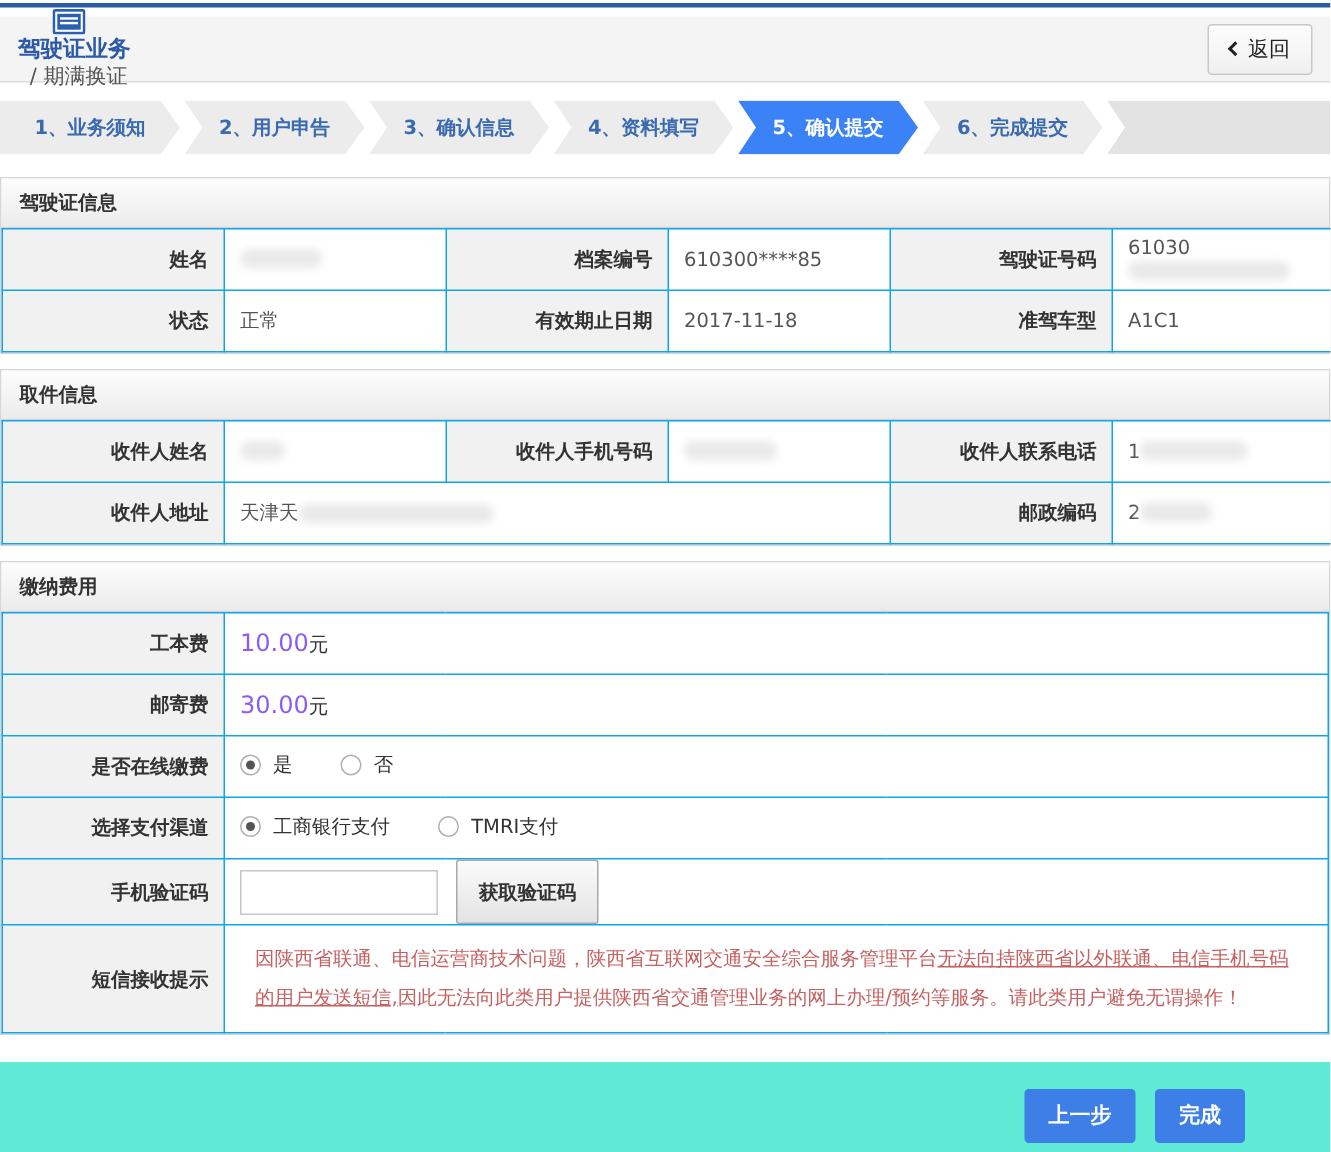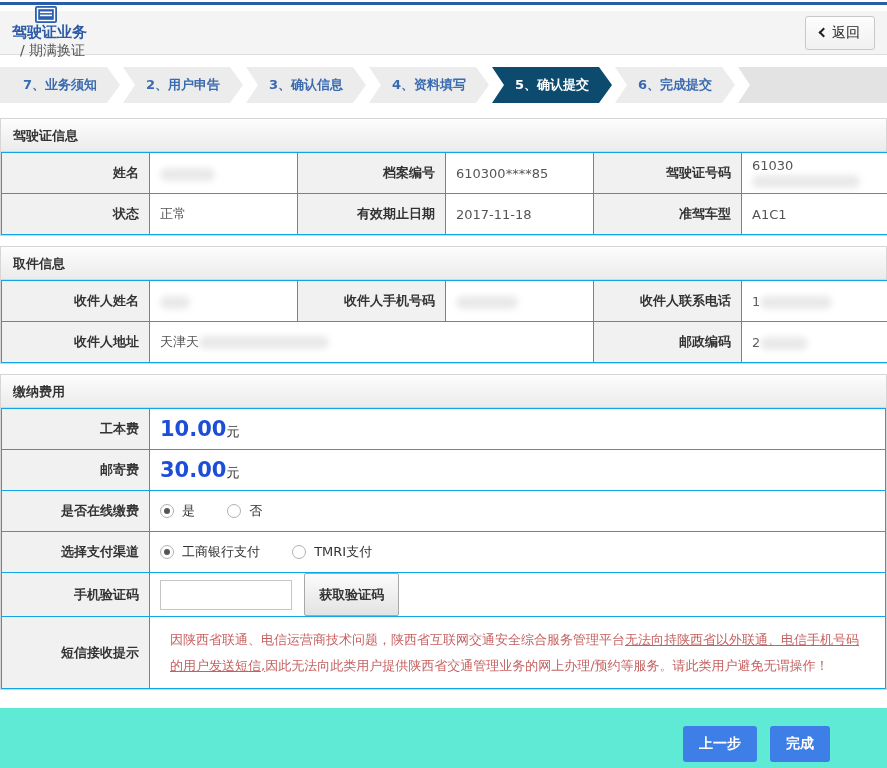--- a/index.html
+++ b/index.html
@@ -16,36 +16,36 @@
   .form-icon { display:inline-flex; margin-right:8px; }
   .app-title { color:#2c5aa6; font-weight:bold; font-size:15px; }
   .app-subtitle { color:#555; font-size:14px; margin-left:6px; }
   .back-btn { display:inline-flex; align-items:center; background:linear-gradient(#fdfdfd,#f0f0f0); border:1px solid #c8c8c8; border-radius:3px; padding:7px 14px; font-size:14px; color:#222; cursor:pointer; font-family:Liberation Sans, sans-serif; }
   .chev { width:7px; height:7px; border-left:2px solid #222; border-bottom:2px solid #222; transform:rotate(45deg); display:inline-block; margin-right:5px; }
 
   
   .steps { display:flex; height:36px; margin-top:12px; background:#fff; }
   .step { width:120px; display:flex; align-items:center; justify-content:center; background:#ececec; color:#3a6ab0; font-weight:bold; font-size:13px; clip-path:polygon(0 0, calc(100% - 13px) 0, 100% 50%, calc(100% - 13px) 100%, 0 100%, 12px 50%); margin-left:3px; }
   .step.first { clip-path:polygon(0 0, calc(100% - 13px) 0, 100% 50%, calc(100% - 13px) 100%, 0 100%); margin-left:0; }
-  .step.active { background:#0c4a6e; color:#fff; }
+  .step.active { background:#3b82f6; color:#fff; }
   .step-filler { flex:1; background:#e3e3e3; clip-path:polygon(0 0, 100% 0, 100% 100%, 0 100%, 12px 50%); margin-left:3px; }
 
   
   .content { margin-top:15px; }
   .panel { border:1px solid #d6d6d6; margin-bottom:10px; }
   .panel-header { height:33px; line-height:33px; padding-left:12px; font-weight:bold; color:#333; background:linear-gradient(#fdfdfd,#ebebeb); border-bottom:1px solid #d6d6d6; }
   table { width:100%; border-collapse:collapse; table-layout:fixed; font-size:13px; }
   td { height:41px; border:1px solid #0ea5e9; vertical-align:middle; }
   td.lb { background:#f1f1f1; text-align:right; padding-right:10px; font-weight:bold; color:#333; }
   td.vl { background:#fff; padding-left:10px; color:#555; }
   .col { width:148px; }
   .blob { display:inline-block; height:13px; border-radius:7px; background:#e9e9e9; filter:blur(3px); vertical-align:middle; }
 
   
-  .fee-num { color:#1d4ed8; font-weight:bold; font-size:21px; }
+  .fee-num { color:#8b5cf6; font-weight:normal; font-size:16px; }
   .fee-unit { color:#333; font-size:13px; }
   .radio { display:inline-flex; align-items:center; margin-right:28px; color:#333; cursor:pointer; }
   .dot { width:14px; height:14px; border-radius:50%; border:1px solid #b0b0b0; background:#fff; margin-right:8px; position:relative; flex:none; }
   .radio.checked .dot::after { content:""; position:absolute; left:3px; top:3px; right:3px; bottom:3px; border-radius:50%; background:#555; }
   .code-input { width:132px; height:30px; border:1px solid #c6c6c6; margin-right:8px; vertical-align:middle; font-family:inherit; font-size:13px; padding:0 6px; }
   .code-btn { height:43px; padding:0 14px; background:linear-gradient(#fbfbfb,#e3e3e3); border:1px solid #a8a8a8; border-radius:2px; font-weight:bold; color:#333; font-size:13px; cursor:pointer; vertical-align:middle; font-family:inherit; }
   td.notice-cell { height:72px; }
   .notice { color:#c66161; line-height:26px; padding:9px 14px 9px 10px; }
   .notice .u { text-decoration:underline; }
 
@@ -73,21 +73,21 @@
       <span class="app-subtitle">/ 期满换证</span>
     </div>
     <button class="back-btn">
       <span class="chev"></span>
       <span>返回</span>
     </button>
   </header>
 
   <nav class="steps">
     <div class="step first">
-        <span>7、业务须知</span>
+        <span>1、业务须知</span>
       </div>
     <div class="step">
         <span>2、用户申告</span>
       </div>
     <div class="step">
         <span>3、确认信息</span>
       </div>
     <div class="step">
         <span>4、资料填写</span>
       </div>

